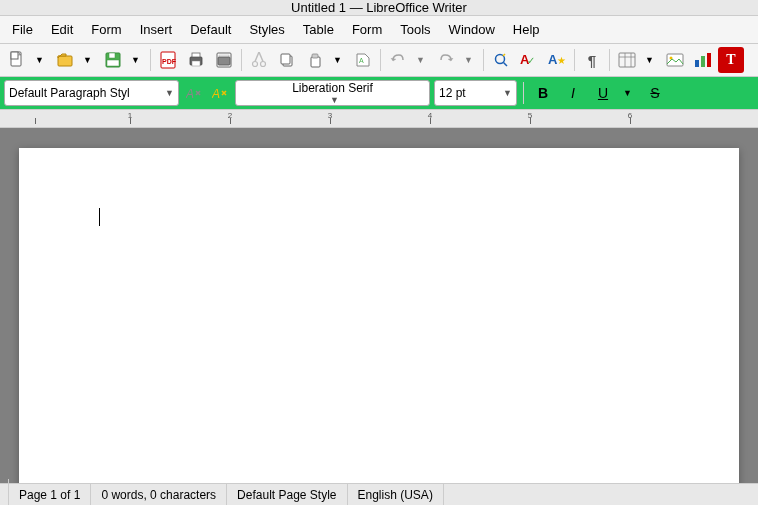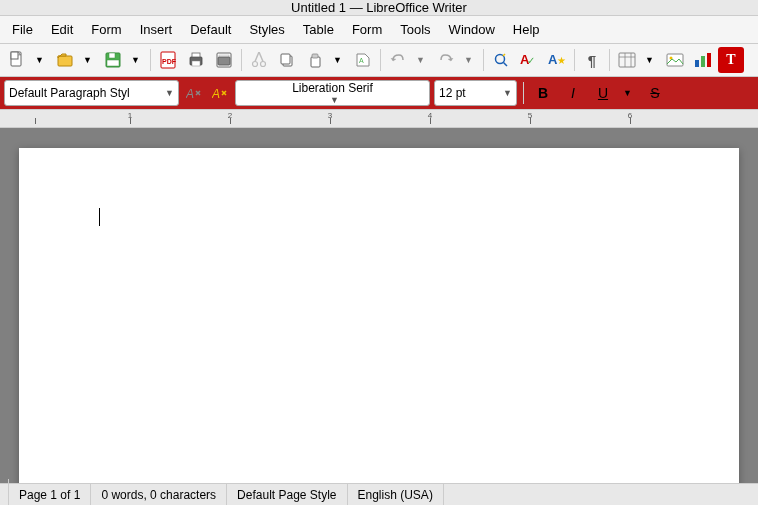--- a/index.html
+++ b/index.html
@@ -64,21 +64,21 @@
       border: 1px solid transparent;
       border-radius: 3px;
       cursor: pointer;
       background: transparent;
       font-size: 9px;
       padding: 0 2px;
     }
 
     
     #format-toolbar {
-      background: #b91c1c;
+      background: #22c55e;
       display: flex;
       align-items: center;
       padding: 3px 4px;
       border-bottom: 1px solid #ccc;
       gap: 4px;
     }
     .format-select {
       display: flex; align-items: center;
       border: 1px solid #aaa;
       border-radius: 3px;

